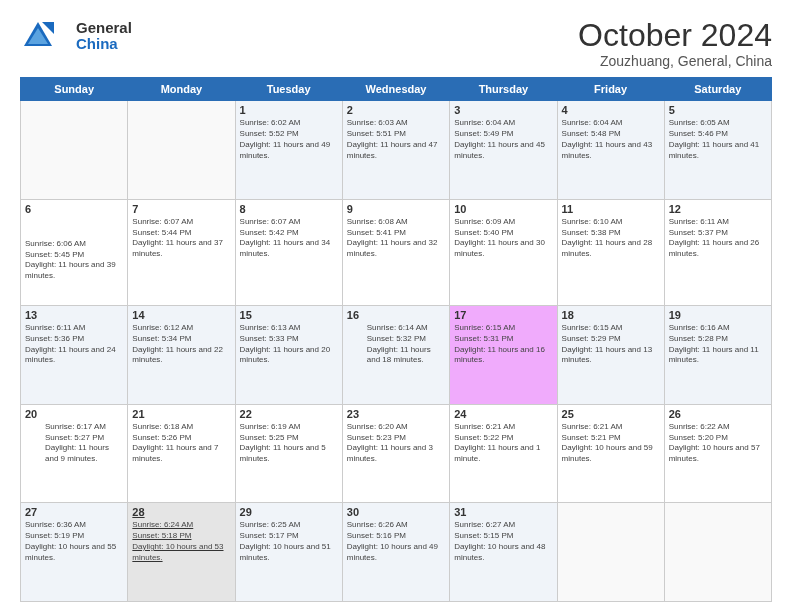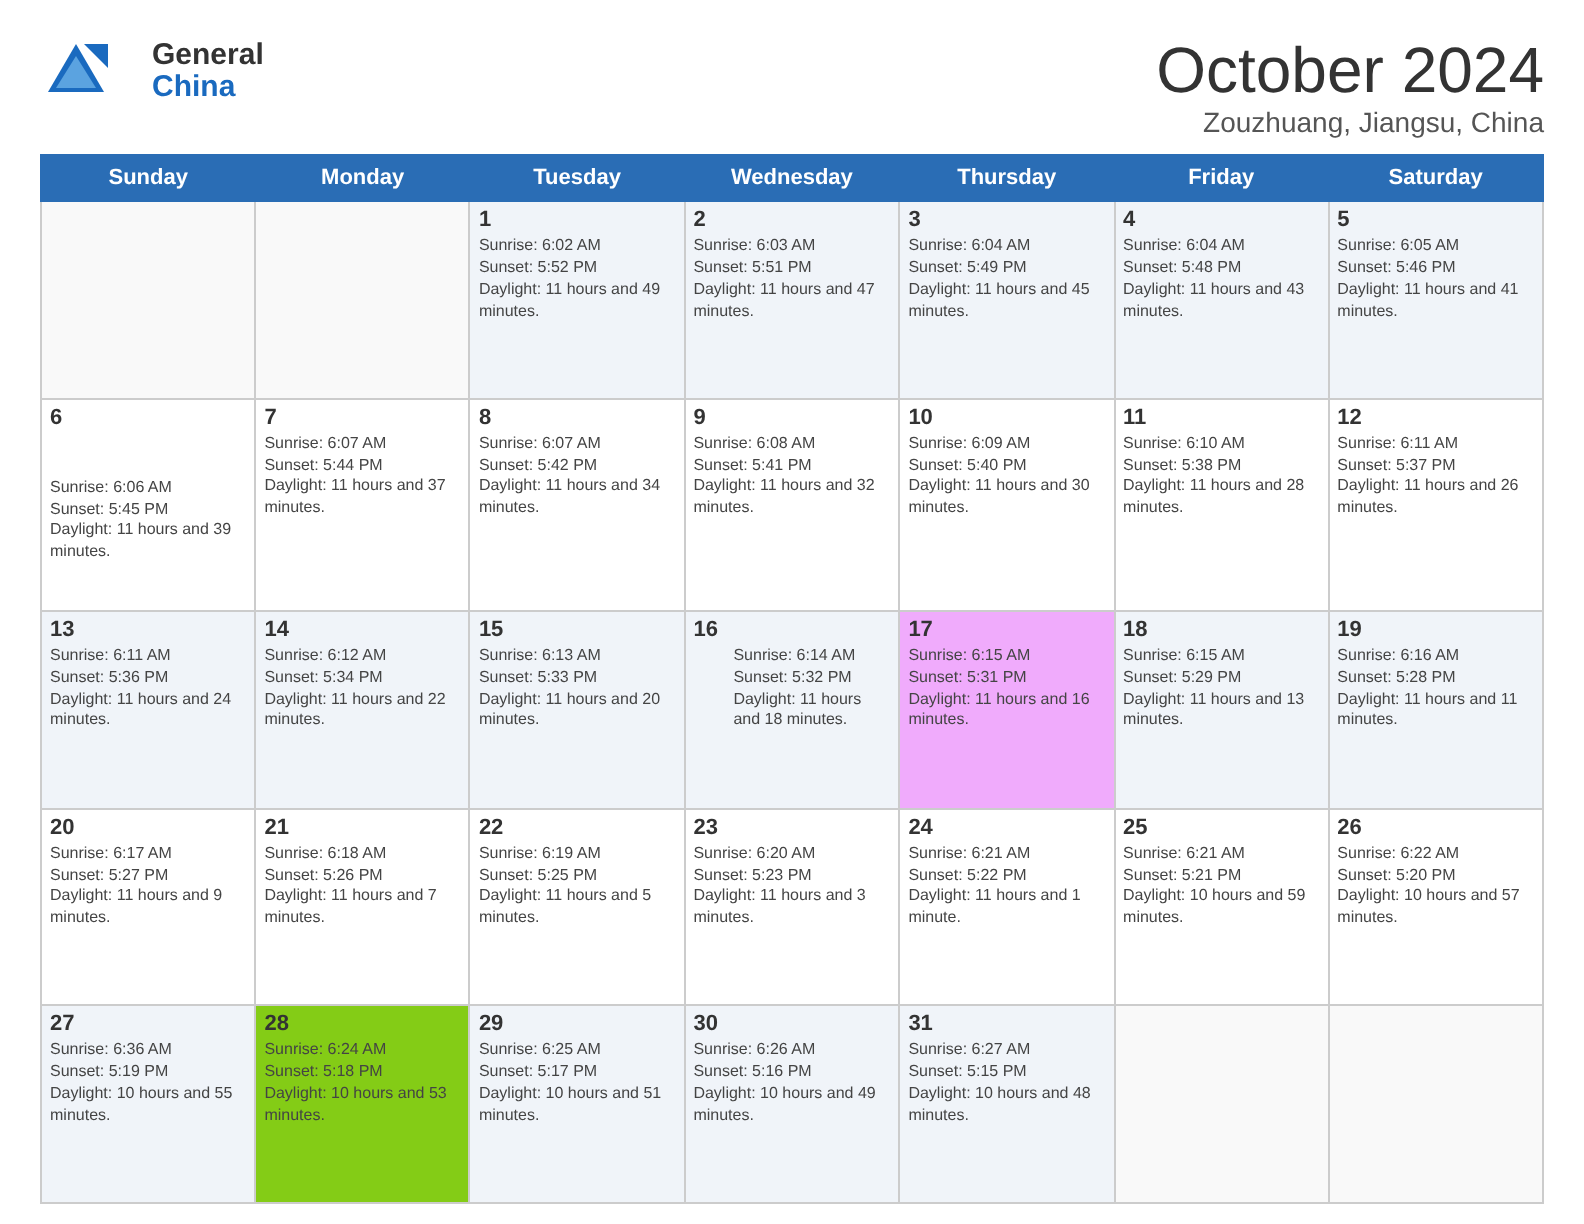--- a/index.html
+++ b/index.html
@@ -110,21 +110,21 @@
         <polygon points="18,10 28,26 8,26" fill="#5ba3e0"></polygon>
         <polygon points="22,4 34,4 34,16" fill="#1a6abf"></polygon>
       </svg>
       <div class="logo-text">
         <span class="logo-general">General</span>
         <span class="logo-blue">China</span>
       </div>
     </div>
     <div class="title-block">
       <div class="month-title">October 2024</div>
-      <div class="subtitle">Zouzhuang, Jiangsu, China</div>
+      <div class="subtitle">Zouzhuang, General, China</div>
     </div>
   </div>
 
   <table class="calendar">
     <thead>
       <tr>
         <th>Sunday</th>
         <th>Monday</th>
         <th>Tuesday</th>
         <th>Wednesday</th>
@@ -252,21 +252,21 @@
           <td style="background-color: rgb(240, 244, 249);">
             <span class="day-number">19</span>
             <div class="day-info" style="white-space: pre-line;">Sunrise: 6:16 AM
 Sunset: 5:28 PM
 Daylight: 11 hours and 11 minutes.</div>
           </td>
         </tr>
         <tr>
           <td style="background-color: rgb(255, 255, 255);">
             <span class="day-number">20</span>
-            <div class="day-info" style="white-space: pre-line;">Sunrise: 6:17 AM
+            <div class="day-info" style="white-space: pre-line; margin-left: 20px;">Sunrise: 6:17 AM
 Sunset: 5:27 PM
 Daylight: 11 hours and 9 minutes.</div>
           </td>
           <td style="background-color: rgb(255, 255, 255);">
             <span class="day-number">21</span>
             <div class="day-info" style="white-space: pre-line;">Sunrise: 6:18 AM
 Sunset: 5:26 PM
 Daylight: 11 hours and 7 minutes.</div>
           </td>
           <td style="background-color: rgb(255, 255, 255);">
@@ -300,21 +300,21 @@
 Daylight: 10 hours and 57 minutes.</div>
           </td>
         </tr>
         <tr>
           <td style="background-color: rgb(240, 244, 249);">
             <span class="day-number">27</span>
             <div class="day-info" style="white-space: pre-line;">Sunrise: 6:36 AM
 Sunset: 5:19 PM
 Daylight: 10 hours and 55 minutes.</div>
           </td>
-          <td style="background-color: #84cc16;">
+          <td style="background-color: #e5e5e5; text-decoration: underline;">
             <span class="day-number">28</span>
             <div class="day-info" style="white-space: pre-line;">Sunrise: 6:24 AM
 Sunset: 5:18 PM
 Daylight: 10 hours and 53 minutes.</div>
           </td>
           <td style="background-color: rgb(240, 244, 249);">
             <span class="day-number">29</span>
             <div class="day-info" style="white-space: pre-line;">Sunrise: 6:25 AM
 Sunset: 5:17 PM
 Daylight: 10 hours and 51 minutes.</div>

